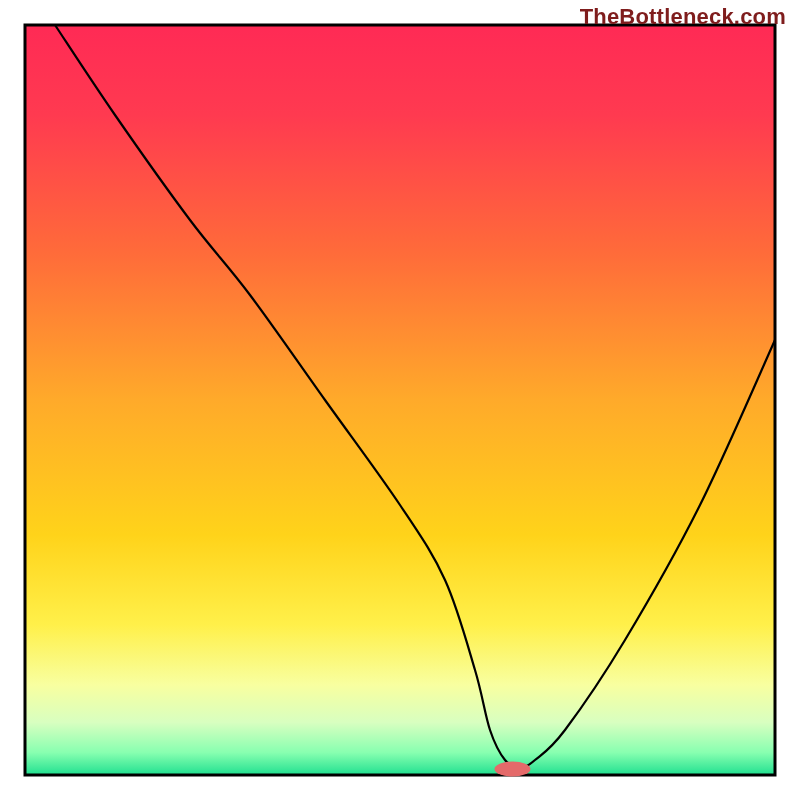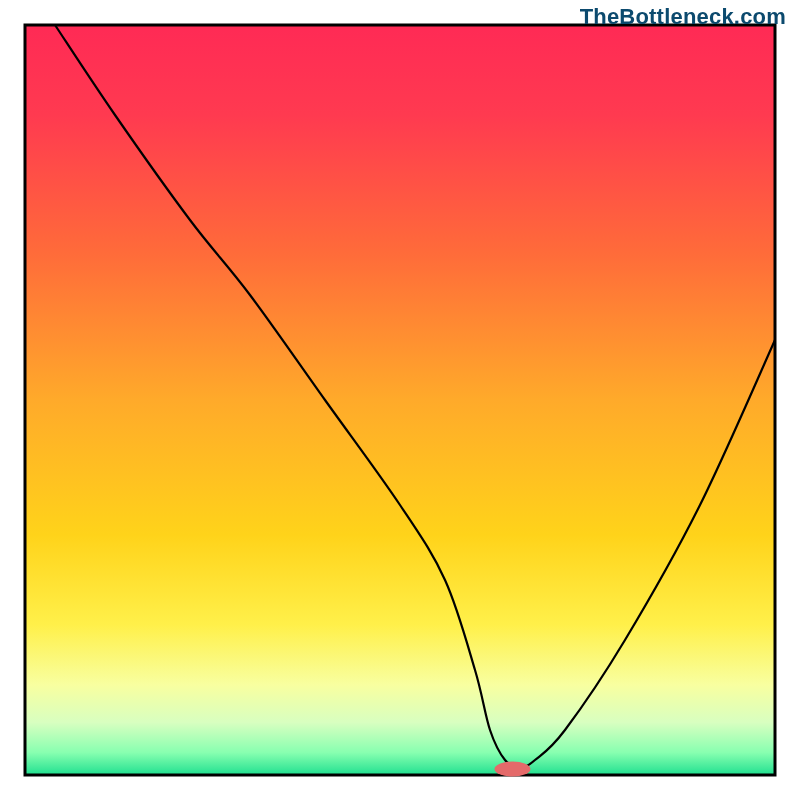--- a/index.html
+++ b/index.html
@@ -14,21 +14,21 @@
     position: relative;
     width: 800px;
     height: 800px;
   }
   .watermark {
     position: absolute;
     top: 4px;
     right: 14px;
     font-size: 22px;
     font-weight: 600;
-    color: #0c4a6e;
+    color: #7f1d1d;
     letter-spacing: 0.2px;
     z-index: 3;
   }
   svg {
     display: block;
   }
 </style>
 </head>
 <body>
 

